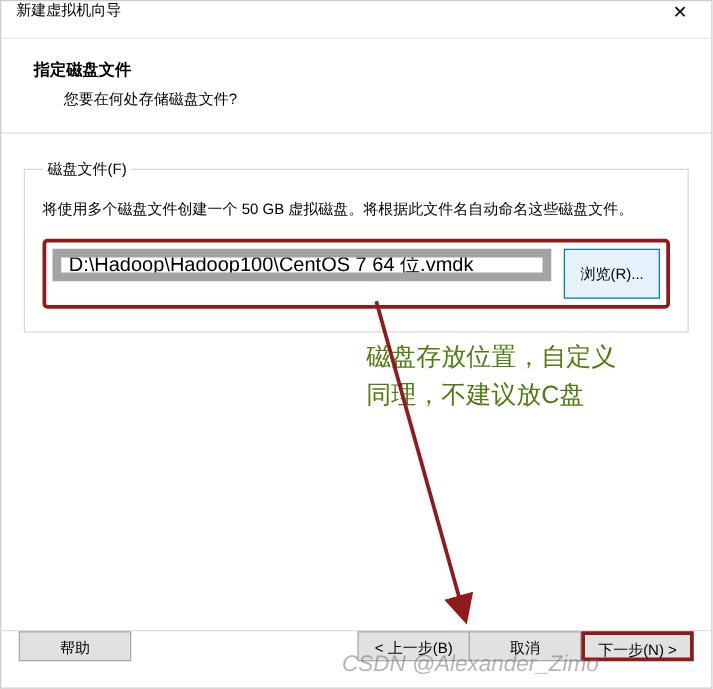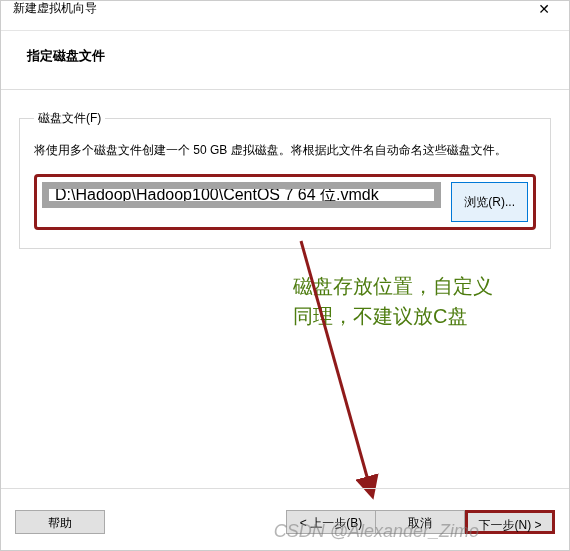--- a/index.html
+++ b/index.html
@@ -86,25 +86,25 @@
 
     .arrow-svg {
       position: absolute;
       left: 270px;
       top: 230px;
       pointer-events: none;
     }
 
     .footer {
       position: absolute;
-      left: 0; right: 0; bottom: 16px;
+      left: 0; right: 0; bottom: 0;
       height: 46px;
       border-top: 1px solid #ddd;
       display: flex;
-      align-items: flex-end;
+      align-items: flex-start;
       padding: 0 14px;
     }
     .footer .spacer { flex: 1; }
     .btn {
       border: 1px solid #aaa;
       background: #e1e1e1;
       padding: 4px 0;
       font-size: 12px;
       font-family: inherit;
       cursor: pointer;
@@ -131,20 +131,21 @@
 </head>
 <body>
 
 <div class="titlebar">
   <span class="title">新建虚拟机向导</span>
   <span class="close-btn">✕</span>
 </div>
 
 <div class="header-area">
   <div class="header-title">指定磁盘文件</div>
+  <div class="header-sub">您要在何处存储磁盘文件?</div>
 </div>
 
 <div class="divider"></div>
 
 <div class="content">
   <fieldset>
     <legend>磁盘文件(F)</legend>
     <div class="desc">将使用多个磁盘文件创建一个 50 GB 虚拟磁盘。将根据此文件名自动命名这些磁盘文件。</div>
     <div class="row">
       <input type="text" class="path-input" value="D:\Hadoop\Hadoop100\CentOS 7 64 位.vmdk" style="">

